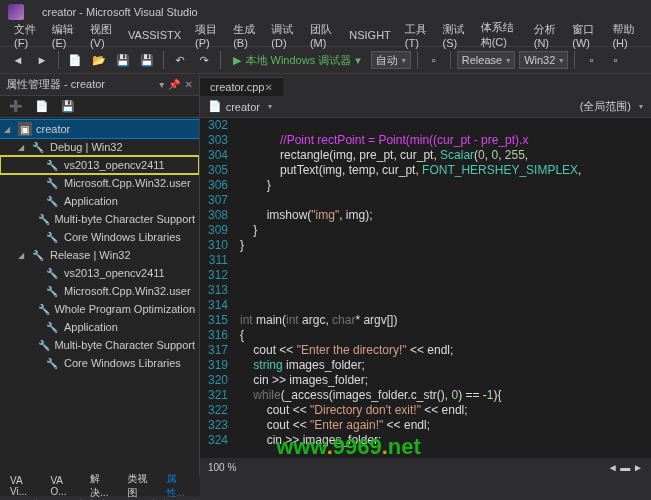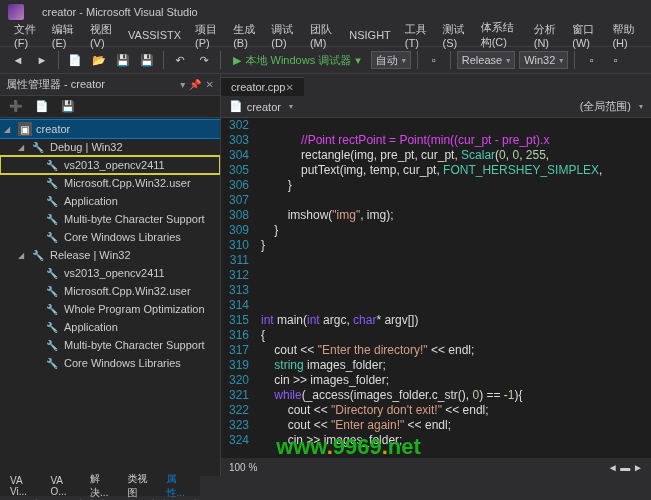--- a/index.html
+++ b/index.html
@@ -9,21 +9,21 @@
 .title-text { color: #ccc; font-size: 11px; }
 .menu-bar { background: #2d2d30; height: 22px; display: flex; align-items: center; padding: 0 8px; gap: 2px; }
 .menu-item { padding: 2px 6px; color: #ccc; cursor: default; font-size: 11px; }
 .toolbar { background: #2d2d30; height: 28px; display: flex; align-items: center; padding: 0 8px; gap: 4px; border-top: 1px solid #3e3e42; border-bottom: 1px solid #3e3e42; }
 .tb-btn { width: 20px; height: 20px; display: inline-flex; align-items: center; justify-content: center; color: #ccc; cursor: default; }
 .play-btn { color: #5cb85c; display: flex; align-items: center; gap: 4px; padding: 2px 6px; font-size: 11px; }
 .tb-combo { background: #3e3e42; border: 1px solid #555; color: #ccc; font-size: 11px; padding: 1px 4px; height: 18px; display: flex; align-items: center; gap: 4px; }
 .tb-combo::after { content: "▾"; font-size: 8px; color: #999; }
 .tb-sep { width: 1px; height: 18px; background: #555; margin: 0 2px; }
 .main { display: flex; height: 402px; }
-.sidebar { width: 221px; background: #252526; display: flex; flex-direction: column; border-right: 1px solid #3e3e42; justify-content: flex-end; }
+.sidebar { width: 200px; background: #252526; display: flex; flex-direction: column; border-right: 1px solid #3e3e42; justify-content: flex-end; }
 .side-header { background: #2d2d30; height: 22px; display: flex; align-items: center; justify-content: space-between; padding: 0 6px; border-bottom: 1px solid #3e3e42; }
 .side-title { color: #ccc; font-size: 11px; }
 .side-icons { display: flex; gap: 4px; }
 .side-pin { color: #999; font-size: 10px; cursor: default; }
 .side-tools { height: 22px; display: flex; align-items: center; padding: 0 6px; gap: 6px; border-bottom: 1px solid #3e3e42; }
 .tree { flex: 1; overflow: auto; padding: 2px 0; }
 .tree-row { display: flex; align-items: center; height: 18px; padding: 0 4px; gap: 4px; cursor: default; }
 .tree-row.sel { background: #094771; outline: 1px solid #007acc; }
 .tree-row.hl { outline: 2px solid #d4cd3a; outline-offset: -1px; }
 .tree-arrow { width: 10px; font-size: 8px; color: #999; }
@@ -36,21 +36,21 @@
 .tab { background: #1e1e1e; padding: 3px 10px; font-size: 11px; color: #ccc; border-top: 1px solid #3e3e42; display: flex; align-items: center; }
 .tab-close { color: #999; font-size: 10px; cursor: default; }
 .breadcrumb { height: 22px; background: #2d2d30; display: flex; align-items: center; padding: 0 8px; gap: 8px; font-size: 11px; color: #ccc; border-bottom: 1px solid #3e3e42; }
 .bc-item { display: flex; align-items: center; gap: 4px; }
 .bc-arrow { color: #999; font-size: 8px; }
 .code-scroll { flex: 1; overflow: auto; background: #1e1e1e; font-family: Consolas, monospace; font-size: 12px; line-height: 15px; }
 .code-line { display: flex; }
 .line-num { width: 40px; text-align: right; padding-right: 12px; color: #2b91af; user-select: none; }
 .line-code { white-space: pre; color: #dcdcdc; }
 .c-comment { color: #d946ef; }
-.c-keyword { color: #8b5cf6; }
+.c-keyword { color: #737373; }
 .c-type { color: #4ec9b0; }
 .c-string { color: #d69d85; }
 .c-num { color: #b5cea8; }
 .code-footer { height: 18px; background: #2d2d30; display: flex; align-items: center; padding: 0 8px; font-size: 10px; color: #ccc; justify-content: space-between; }
 .bottom-tabs { height: 20px; background: #252526; display: flex; align-items: center; padding: 0 4px; gap: 2px; font-size: 10px; }
 .bottom-tab { padding: 2px 6px; color: #ccc; cursor: default; }
 .bottom-tab.active { color: #0e7cd4; }
 .bottom-tabs2 { height: 18px; background: #2d2d30; display: flex; align-items: center; padding: 0 6px; gap: 12px; font-size: 10px; color: #ccc; }
 .watermark { position: absolute; bottom: 40px; left: 50%; transform: translateX(-50%); font-size: 22px; font-weight: bold; color: #1ab01a; pointer-events: none; font-family: Arial; margin-left: 23px; }
 .wm-dot { color: #d4a000; }

